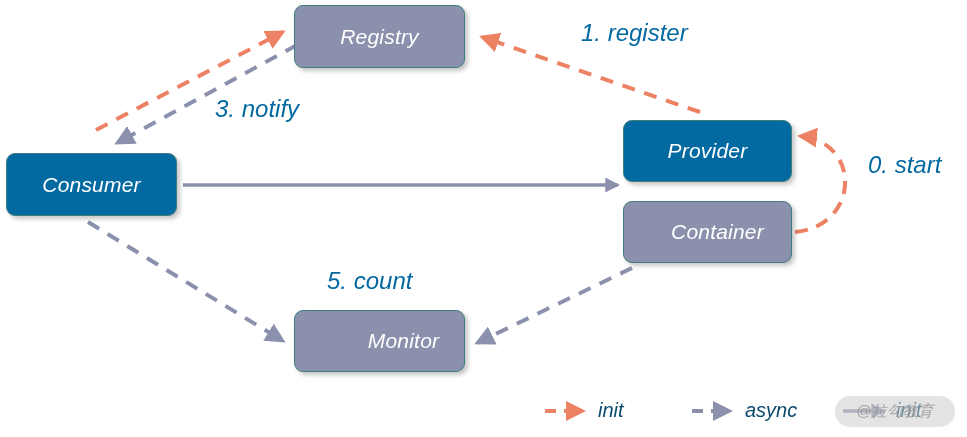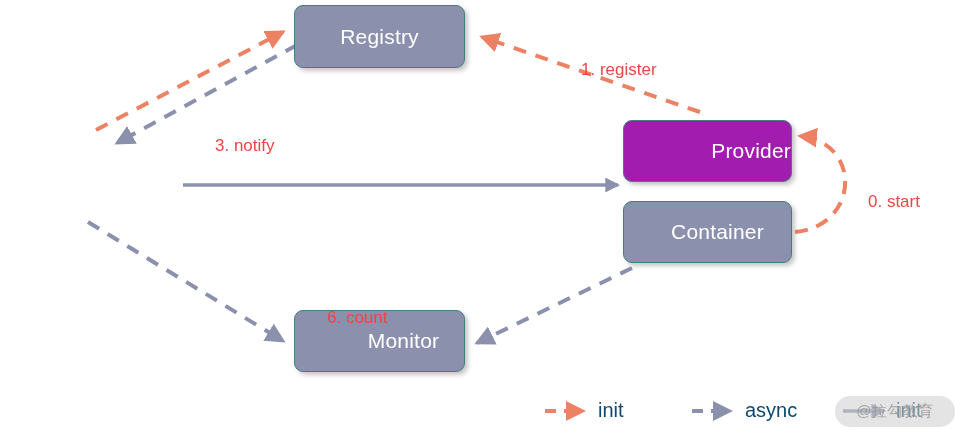--- a/index.html
+++ b/index.html
@@ -10,20 +10,21 @@
   }
   body {
     font-family: "Liberation Sans", "DejaVu Sans", sans-serif;
   }
   #canvas {
     position: relative;
     width: 967px;
     height: 437px;
     background: #ffffff;
     overflow: hidden;
+    font-style: italic;
   }
   svg.layer {
     position: absolute;
     left: 0;
     top: 0;
     width: 967px;
     height: 437px;
   }
   .node {
     position: absolute;
@@ -33,30 +34,29 @@
     display: flex;
     align-items: center;
     justify-content: center;
     color: #ffffff;
     font-size: 21px;
     font-weight: 400;
     letter-spacing: 0.2px;
     box-shadow: 3px 3px 4px rgba(80,80,80,0.32);
     z-index: 3;
   }
-  .node-orange { background: #a21caf; justify-content: flex-end; }
+  .node-orange { background: #0369a1; }
   .node-purple { background: #8b90ad; }
 
   .edge-label {
     position: absolute;
-    color: #ef4444;
-    font-size: 17px;
+    color: #0369a1;
+    font-size: 24px;
     white-space: nowrap;
     z-index: 4;
-    margin-top: 41px;
   }
   .legend-text {
     position: absolute;
     color: #0c4a6e;
     font-size: 20px;
     white-space: nowrap;
     z-index: 6;
   }
   .watermark {
     position: absolute;
@@ -115,20 +115,23 @@
     </g>
     <g>
       <path d="M 843 411 L 884 411" fill="none" stroke="#8b90ad" stroke-width="3.4" marker-end="url(#arrow-purple-sm)"></path>
     </g>
   </svg>
 
   <div class="node node-purple" style="left:294px; top:5px; width:171px; height:63px;">
     <span>Registry</span>
   </div>
 
+  <div class="node node-orange" style="left:6px; top:153px; width:171px; height:63px;">
+    <span>Consumer</span>
+  </div>
 
   <div class="node node-orange" style="left:623px; top:120px; width:169px; height:62px;">
     <span>Provider</span>
   </div>
 
   <div class="node node-purple" style="left:623px; top:201px; width:169px; height:62px;padding-left:20px;">
     <span>Container</span>
   </div>
 
   <div class="node node-purple" style="left:294px; top:310px; width:171px; height:62px;padding-left:48px;">
@@ -136,21 +139,21 @@
   </div>
 
   <div class="edge-label" style="left:868px; top:151px;">0. start</div>
 
   <div class="edge-label" style="left:581px; top:19px;">1. register</div>
 
 
   <div class="edge-label" style="left:215px; top:95px;text-align:center;">3. notify</div>
 
 
-  <div class="edge-label" style="left:327px; top:267px;">6. count</div>
+  <div class="edge-label" style="left:327px; top:267px;">5. count</div>
 
   <div class="legend-text" style="left:598px; top:399px;">init</div>
 
   <div class="legend-text" style="left:745px; top:399px;">async</div>
 
   <div class="legend-text" style="left:896px; top:399px;">init</div>
 
   <div class="watermark">@拉勾教育</div>
 
 </div>

